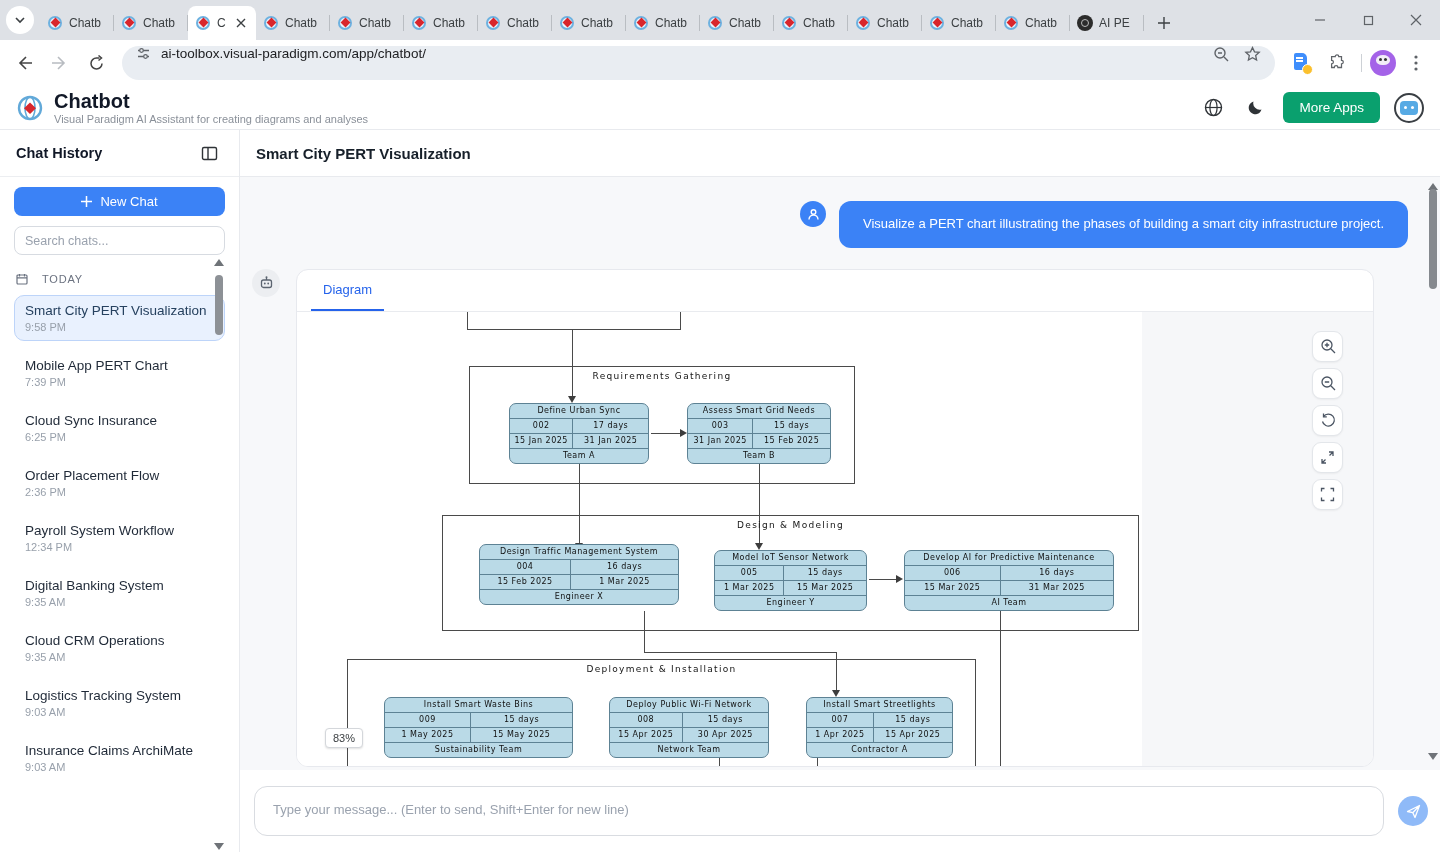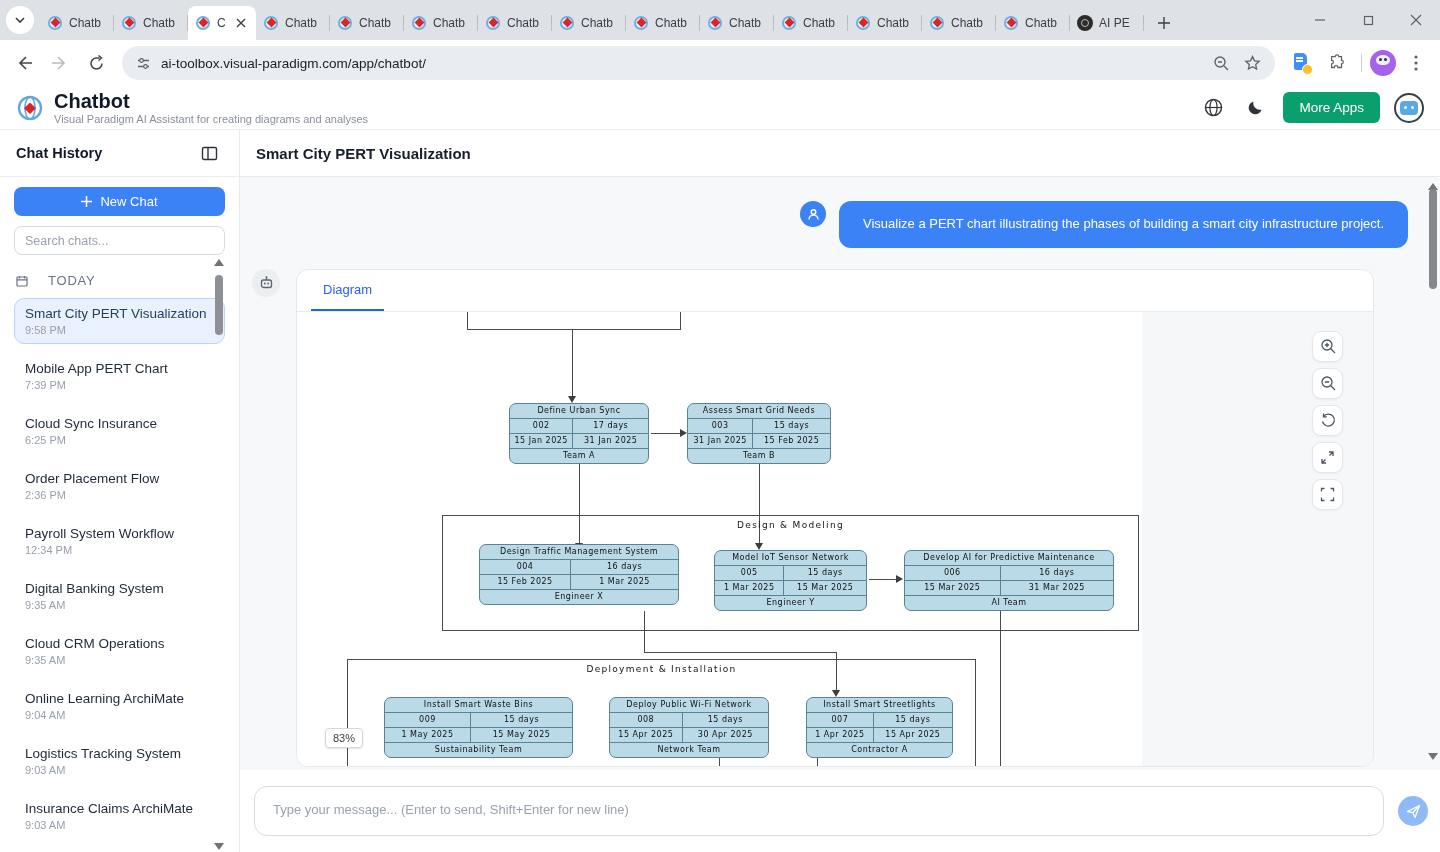--- a/index.html
+++ b/index.html
@@ -22,21 +22,21 @@
   .fav.ai:before{content:'';position:absolute;inset:4px;border:1px solid #bbb;border-radius:50%}
   .tab-close{width:16px;height:16px;display:flex;align-items:center;justify-content:center;border-radius:50%;flex-shrink:0;cursor:pointer}
   .tab-close svg{display:block}
   .newtab{width:28px;height:28px;margin:6px 0 0 6px;display:flex;align-items:center;justify-content:center;border-radius:50%;cursor:pointer;flex-shrink:0}
   .win-controls{margin-left:auto;display:flex;height:40px}
   .win-btn{width:48px;height:40px;display:flex;align-items:center;justify-content:center;cursor:pointer;color:#5f6368}
 
   .toolbar{height:46px;background:#fff;display:flex;align-items:center;padding:0 8px;gap:4px}
   .tb-btn{width:32px;height:32px;border-radius:50%;display:flex;align-items:center;justify-content:center;cursor:pointer;color:#5f6368;flex-shrink:0}
   .tb-btn.disabled{color:#b8bcc1}
-  .omnibox{flex:1;height:34px;background:#e9edf2;border-radius:17px;display:flex;align-items:center;padding:0 14px;gap:10px;margin:0 6px}
+  .omnibox{flex:1;height:34px;background:#e9edf2;border-radius:17px;display:flex;align-items:flex-start;padding:0 14px;gap:10px;margin:0 6px}
   .omni-url{font-size:13.5px;color:#202124}
   .omni-actions{margin-left:auto;display:flex;gap:14px;align-items:center;color:#5f6368}
   .dl-icon{position:relative;width:18px;height:20px}
   .dl-doc{position:absolute;left:2px;top:0;width:13px;height:17px;background:#3f8efc;border-radius:2px 5px 2px 2px}
   .dl-doc:before{content:'';position:absolute;left:2px;top:4px;width:7px;height:1.6px;background:#fff;box-shadow:0 3px 0 #fff}
   .dl-badge{position:absolute;right:-3px;bottom:-2px;width:11px;height:11px;background:#fbc02d;border-radius:50%;border:1.5px solid #fff}
   .tb-sep{width:1px;height:18px;background:#cdd1d6;margin:0 4px}
   .avatar-btn{width:26px;height:26px;border-radius:50%;background:#a463e8;position:relative;cursor:pointer;flex-shrink:0}
   .avatar-btn:before{content:'';position:absolute;left:6px;top:5px;width:14px;height:10px;background:#f2eef7;border-radius:50% 50% 45% 45%}
   .avatar-btn:after{content:'';position:absolute;left:9px;top:8px;width:3px;height:3px;background:#333;border-radius:50%;box-shadow:5px 0 0 #333}
@@ -56,21 +56,21 @@
 
   
   .bodywrap{display:flex;height:722px}
   .sidebar{width:240px;border-right:1px solid #e8eaee;background:#fff;display:flex;flex-direction:column;position:relative}
   .sb-head{height:47px;display:flex;align-items:center;justify-content:space-between;padding:0 16px;border-bottom:1px solid #eceef1}
   .sb-title{font-size:14.5px;font-weight:700;color:#111827}
   .newchat-btn{margin:10px 14px 0;height:29px;background:#3b82f6;color:#fff;border:none;border-radius:8px;font-size:13px;display:flex;align-items:center;justify-content:center;gap:8px;cursor:pointer;font-family:inherit}
   .search-input{margin:10px 14px 0;height:29px;border:1px solid #d7dbe1;border-radius:8px;padding:0 10px;font-size:12.5px;color:#374151;outline:none;font-family:inherit}
   .search-input::placeholder{color:#9aa2ae}
   .sb-list{flex:1;padding:14px 14px 0;overflow:hidden;position:relative}
-  .sb-section{display:flex;align-items:center;gap:20px;font-size:13px;letter-spacing:.8px;color:#6b7280;margin:4px 0 10px 2px}
+  .sb-section{display:flex;align-items:center;gap:14px;font-size:11px;letter-spacing:.8px;color:#6b7280;margin:4px 0 10px 2px}
   .chat-item{padding:7px 10px;border-radius:10px;margin-bottom:9px;cursor:pointer;border:1px solid transparent}
   .chat-item.active{background:#e9f1fe;border-color:#bdd4f9}
   .chat-item-title{font-size:13.5px;color:#1f2937;white-space:nowrap;overflow:hidden}
   .chat-item.active .chat-item-title{color:#26415f}
   .chat-item-time{font-size:11px;color:#98a0ab;margin-top:3px}
   .sb-scroll{position:absolute;right:16px;top:2px;bottom:0;width:8px}
   .sb-scroll .thumb{position:absolute;top:18px;left:0;width:8px;height:60px;background:#8d9196;border-radius:4px}
   .scroll-arrow{position:absolute;left:-1px;width:0;height:0;border-left:5px solid transparent;border-right:5px solid transparent}
   .arrow-up-g{top:2px;border-bottom:7px solid #6f7378}
   .arrow-dn-g{bottom:2px;border-top:7px solid #6f7378}
@@ -395,24 +395,20 @@
             <div class="chat-item">
               <div class="chat-item-title">Digital Banking System</div>
               <div class="chat-item-time">9:35 AM</div>
             </div>
 
             <div class="chat-item">
               <div class="chat-item-title">Cloud CRM Operations</div>
               <div class="chat-item-time">9:35 AM</div>
             </div>
 
-            <div class="chat-item">
-              <div class="chat-item-title">Online Learning ArchiMate</div>
-              <div class="chat-item-time">9:04 AM</div>
-            </div>
 
             <div class="chat-item">
               <div class="chat-item-title">Logistics Tracking System</div>
               <div class="chat-item-time">9:03 AM</div>
             </div>
 
             <div class="chat-item">
               <div class="chat-item-title">Insurance Claims ArchiMate</div>
               <div class="chat-item-time">9:03 AM</div>
             </div>
@@ -457,20 +453,23 @@
               <span class="card-tab active">Diagram</span>
             </div>
 
             <div class="viewport">
               <div class="canvas">
 
                 <div class="dg gbox" style="left:170px;top:-13px;width:214px;height:31px"></div>
                 <div class="vline" style="left:275px;top:18px;height:67px"></div>
                 <div class="arr-d" style="left:271px;top:84px"></div>
 
+                <div class="dg gbox" style="left:172px;top:54px;width:386px;height:118px">
+                  <span class="glabel">Requirements Gathering</span>
+                </div>
                 <div class="pnode" style="left:212px;top:91px;width:140px">
                   <div class="pn-title">Define Urban Sync</div>
                   <div class="pn-row">
                       <span class="pn-c1">002</span>
                       <span class="pn-c2">17 days</span>
                     </div>
                   <div class="pn-row">
                       <span class="pn-c1">15 Jan 2025</span>
                       <span class="pn-c2">31 Jan 2025</span>
                     </div>

